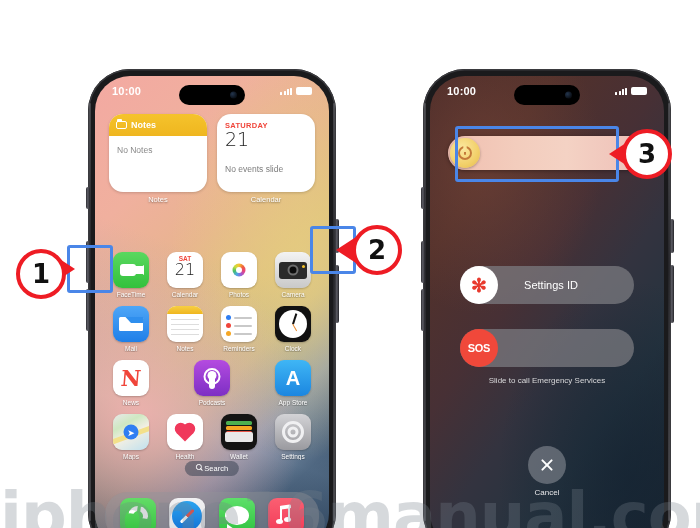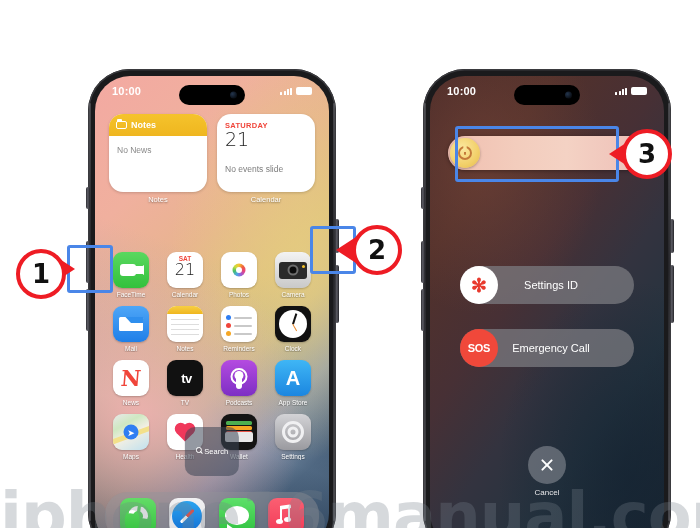--- a/index.html
+++ b/index.html
@@ -162,21 +162,21 @@
   .ic-wallet{background:#141414;}
   .ic-wallet .c{position:absolute;left:5px;right:5px;height:4px;border-radius:1.5px;}
   .ic-wallet .slot{position:absolute;left:4px;right:4px;bottom:8px;height:10px;background:#e9e9e9;border-radius:2px;}
   .ic-settings{background:linear-gradient(180deg,#d3d3d6,#9a9a9f);}
   .ic-settings .g{position:absolute;left:50%;top:50%;transform:translate(-50%,-50%);width:22px;height:22px;border-radius:50%;border:3px solid #f0f0f2;}
   .ic-settings .g2{position:absolute;left:50%;top:50%;transform:translate(-50%,-50%);width:11px;height:11px;border-radius:50%;border:3px solid #f0f0f2;}
 
   .searchpill {
     position:absolute; bottom:72px; left:50%; transform:translateX(-50%);
     background:rgba(60,70,85,.55); color:#fff; font-size:7.5px;
-    padding:20px 11px; border-radius:10px; display:flex; align-items:flex-start; gap:3px; z-index:4;
+    padding:3px 11px; border-radius:10px; display:flex; align-items:flex-start; gap:3px; z-index:4;
   }
   .mag { width:5.5px;height:5.5px;border:1px solid #fff;border-radius:50%;position:relative;display:inline-block; }
   .mag::after{content:"";position:absolute;right:-2.5px;bottom:-1.5px;width:3px;height:1px;background:#fff;transform:rotate(45deg);}
 
   .dock {
     position:absolute; bottom:8px; left:10px; right:10px; height:48px;
     background:rgba(150,150,155,.42); border-radius:22px;
     display:flex; align-items:center; justify-content:space-around; padding:0 8px; z-index:4;
     backdrop-filter: blur(4px);
   }
@@ -299,21 +299,21 @@
         </div>
       </div>
 
       <div class="widgets">
         <div class="widget">
           <div class="wcard">
             <div class="w-notes-head">
               <span class="folder-ico"></span>
               <span>Notes</span>
             </div>
-            <div class="w-notes-body">No News</div>
+            <div class="w-notes-body">No Notes</div>
           </div>
           <div class="wlabel">Notes</div>
         </div>
 
         <div class="widget">
           <div class="wcard w-cal">
             <div class="dow">SATURDAY</div>
             <div class="dnum">21</div>
             <div class="ev">No events slide</div>
           </div>
@@ -394,26 +394,20 @@
         </div>
 
         <div class="grow">
           <div class="app">
             <div class="ico ic-news">
               <span class="n">N</span>
             </div>
             <div class="alabel">News</div>
           </div>
           <div class="app">
-            <div class="ico ic-tv">
-              <span>&nbsp;tv</span>
-            </div>
-            <div class="alabel">TV</div>
-          </div>
-          <div class="app">
             <div class="ico ic-pod">
               <span class="ring"></span>
                 <span class="circ"></span>
                 <span class="stem"></span>
             </div>
             <div class="alabel">Podcasts</div>
           </div>
           <div class="app">
             <div class="ico ic-appstore">
               <span>A</span>
@@ -523,23 +517,23 @@
         <div class="cap cap-med">
           <span class="star">✻</span>
         </div>
         <div class="lbl">Settings ID</div>
       </div>
 
       <div class="bigbtn" style="top:253px;">
         <div class="cap cap-sos">
           <span class="sos">SOS</span>
         </div>
-        <div class="lbl">Emergency Call</div>
-      </div>
-
+      </div>
+
+      <div class="slide-note" style="top:300px;">Slide to call Emergency Services</div>
 
       <div class="cancel-wrap" style="top:370px;">
         <div class="cancel-circ"></div>
         <div class="cancel-lbl">Cancel</div>
       </div>
     </div>
   </div>
 
   <div class="hl-box" style="left:67px; top:198px; width:46px; height:48px;"></div>
   <div class="pointer pt-right" style="left:55px; top:209px;"></div>

